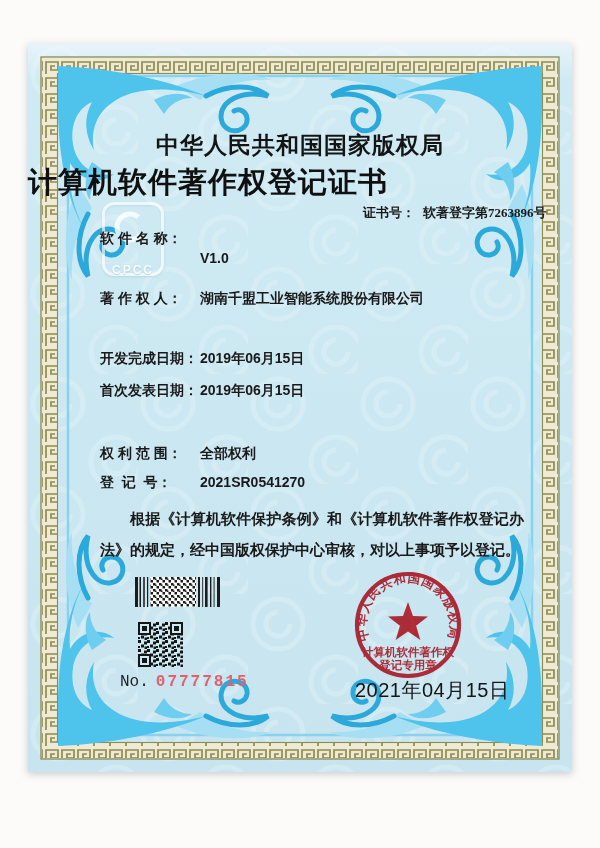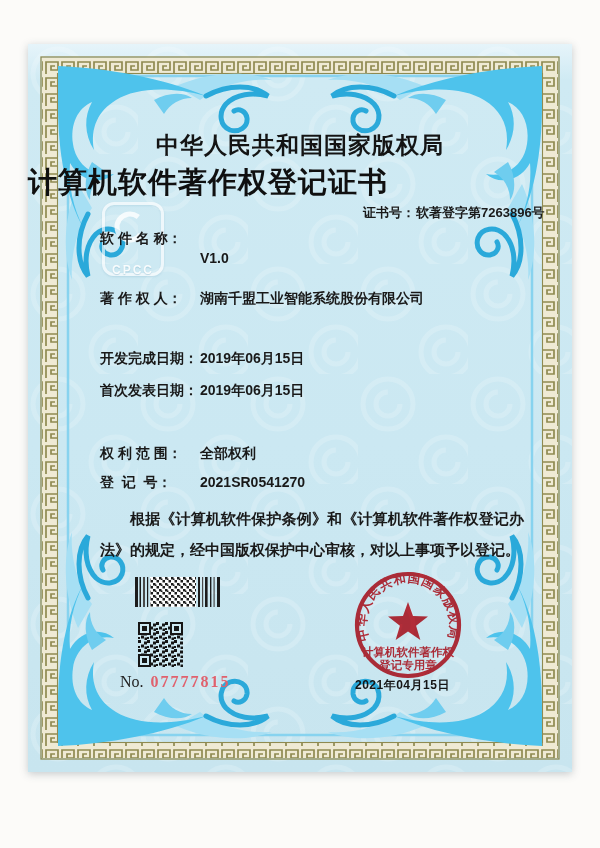--- a/index.html
+++ b/index.html
@@ -9,29 +9,29 @@
     position:absolute;left:28px;top:44px;width:544px;height:728px;
     background:linear-gradient(180deg,#e6f4fa 0%,#cfeaf3 5%,#cbe8f2 55%,#c8e5ef 100%);
     box-shadow:0 2px 8px rgba(60,80,90,.28);
   }
   .deco{position:absolute;left:0;top:0;width:544px;height:728px;}
   .authority{position:absolute;top:86px;left:0;right:0;text-align:center;
     font-size:23px;font-weight:700;letter-spacing:1px;color:#141414;}
   .cert-title{position:absolute;top:119px;left:0;right:0;
     font-size:29px;font-weight:800;letter-spacing:1px;color:#101010;}
   .certno{position:absolute;top:160px;left:335px;font-size:13px;font-weight:700;color:#1a1a1a;white-space:nowrap;}
-  .certno .num{margin-left:1px;}
+  .certno .num{margin-left:8px;font-family:Liberation Serif, serif;}
   .frow{position:absolute;left:72px;right:30px;height:20px;font-size:14px;font-weight:700;color:#191919;}
   .frow .lbl{position:absolute;left:0;width:88px;white-space:pre;}
   .frow .val{position:absolute;left:100px;white-space:nowrap;}
   .statement{position:absolute;left:72px;top:459px;width:424px;font-size:15px;font-weight:600;
     color:#191919;line-height:31px;text-indent:2em;text-align:justify;}
-  .serial{position:absolute;left:92px;top:629px;font-family:Liberation Serif, serif;font-size:16px;color:#222;white-space:nowrap;}
+  .serial{position:absolute;left:92px;top:629px;font-family:Liberation Mono, monospace;font-size:16px;color:#222;white-space:nowrap;}
   .serial .digits{color:#e0616d;letter-spacing:2px;margin-left:7px;font-weight:700;}
-  .issue-date{position:absolute;left:327px;top:633px;font-size:12px;font-weight:700;color:#151515;z-index:3;letter-spacing:.5px;}
+  .issue-date{position:absolute;left:327px;top:633px;font-size:20px;font-weight:400;color:#151515;z-index:3;letter-spacing:.5px;}
   .seal{position:absolute;left:305px;top:506px;width:150px;height:150px;z-index:2;mix-blend-mode:multiply;opacity:.94;}
   .cpcc{position:absolute;left:74px;top:158px;width:56px;height:68px;z-index:0;
     border:3px solid rgba(255,255,255,.65);border-radius:12px;
     box-shadow:0 1px 2px rgba(110,165,190,.25), inset 0 1px 2px rgba(110,165,190,.2);}
   .cpcc svg{position:absolute;left:0;top:0;}
   .cpcc .cpcc-txt{position:absolute;left:0;right:0;bottom:-4px;text-align:center;
     color:rgba(255,255,255,.9);font-size:12px;font-weight:800;letter-spacing:2px;
     text-shadow:0 1px 1px rgba(110,165,190,.4);}
   .barcode{position:absolute;left:107px;top:533px;}
   .qr{position:absolute;left:110px;top:578px;}

